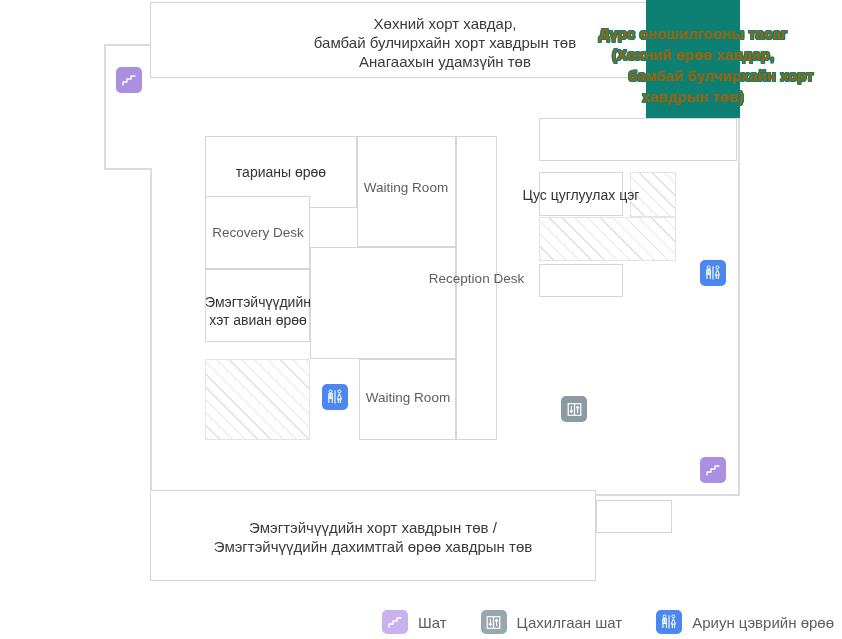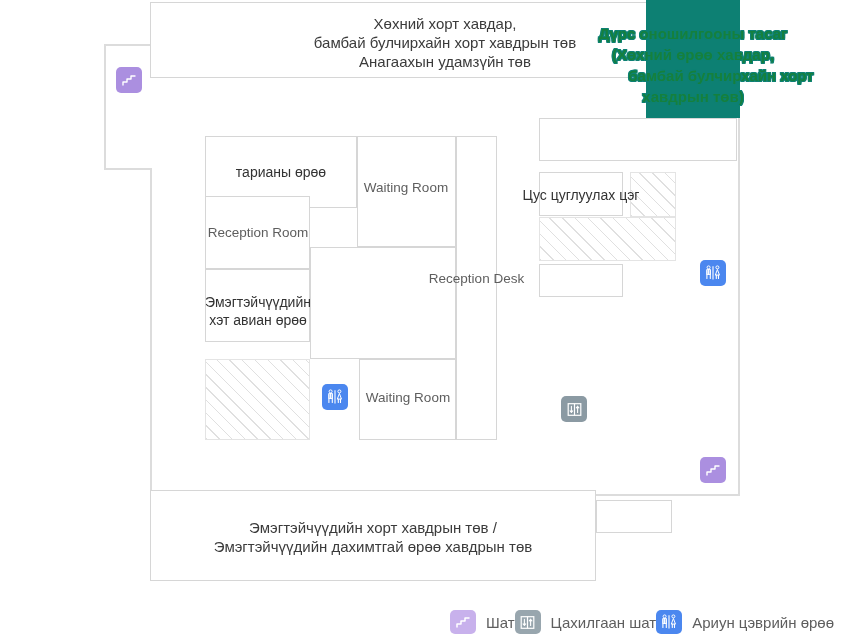--- a/index.html
+++ b/index.html
@@ -60,21 +60,21 @@
   }
 
   
   .highlight-block {
     position: absolute;
     background: #0d8073;
   }
   .highlight-label {
     position: absolute;
     text-align: center;
-    color: #15803d;
+    color: #a16207;
     font-size: 15px;
     line-height: 21px;
     font-weight: bold;
     white-space: nowrap;
     text-shadow:
       -1px -1px 0 #0d8073,  1px -1px 0 #0d8073,
       -1px  1px 0 #0d8073,  1px  1px 0 #0d8073,
       -1px  0   0 #0d8073,  1px  0   0 #0d8073,
        0   -1px 0 #0d8073,  0    1px 0 #0d8073;
     pointer-events: none;
@@ -108,20 +108,21 @@
     height: 34px;
     display: flex;
     align-items: center;
     justify-content: flex-end;
     padding-right: 8px;
     box-sizing: border-box;
   }
   .legend-item {
     display: flex;
     align-items: center;
+    margin-left: 34px;
   }
   .legend-swatch {
     width: 26px;
     height: 24px;
     border-radius: 5px;
     display: flex;
     align-items: center;
     justify-content: center;
     flex: 0 0 auto;
   }
@@ -168,21 +169,21 @@
 
   <div class="room" style="left:539px; top:264px; width:84px; height:33px;"></div>
 
   <div class="room" style="left:205px; top:136px; width:152px; height:72px;"></div>
   <div class="label dark" style="left:205px; top:163px; width:152px;">тарианы өрөө</div>
 
   <div class="room" style="left:357px; top:136px; width:99px; height:111px;"></div>
   <div class="label" style="left:346px; top:179px; width:120px;">Waiting Room</div>
 
   <div class="room" style="left:205px; top:196px; width:105px; height:73px;"></div>
-  <div class="label" style="left:199px; top:224px; width:118px;">Reception Room</div>
+  <div class="label" style="left:199px; top:224px; width:118px;">Recovery Desk</div>
 
   <div class="room" style="left:205px; top:269px; width:105px; height:73px;"></div>
   <div class="label dark" style="left:190px; top:293px; width:136px;">Эмэгтэйчүүдийн</div>
   <div class="label dark" style="left:190px; top:311px; width:136px;">хэт авиан өрөө</div>
 
   <div class="room" style="left:310px; top:247px; width:146px; height:112px;"></div>
 
   <div class="room" style="left:456px; top:136px; width:41px; height:304px;"></div>
   <div class="label" style="left:406px; top:270px; width:141px;">Reception Desk</div>
 

